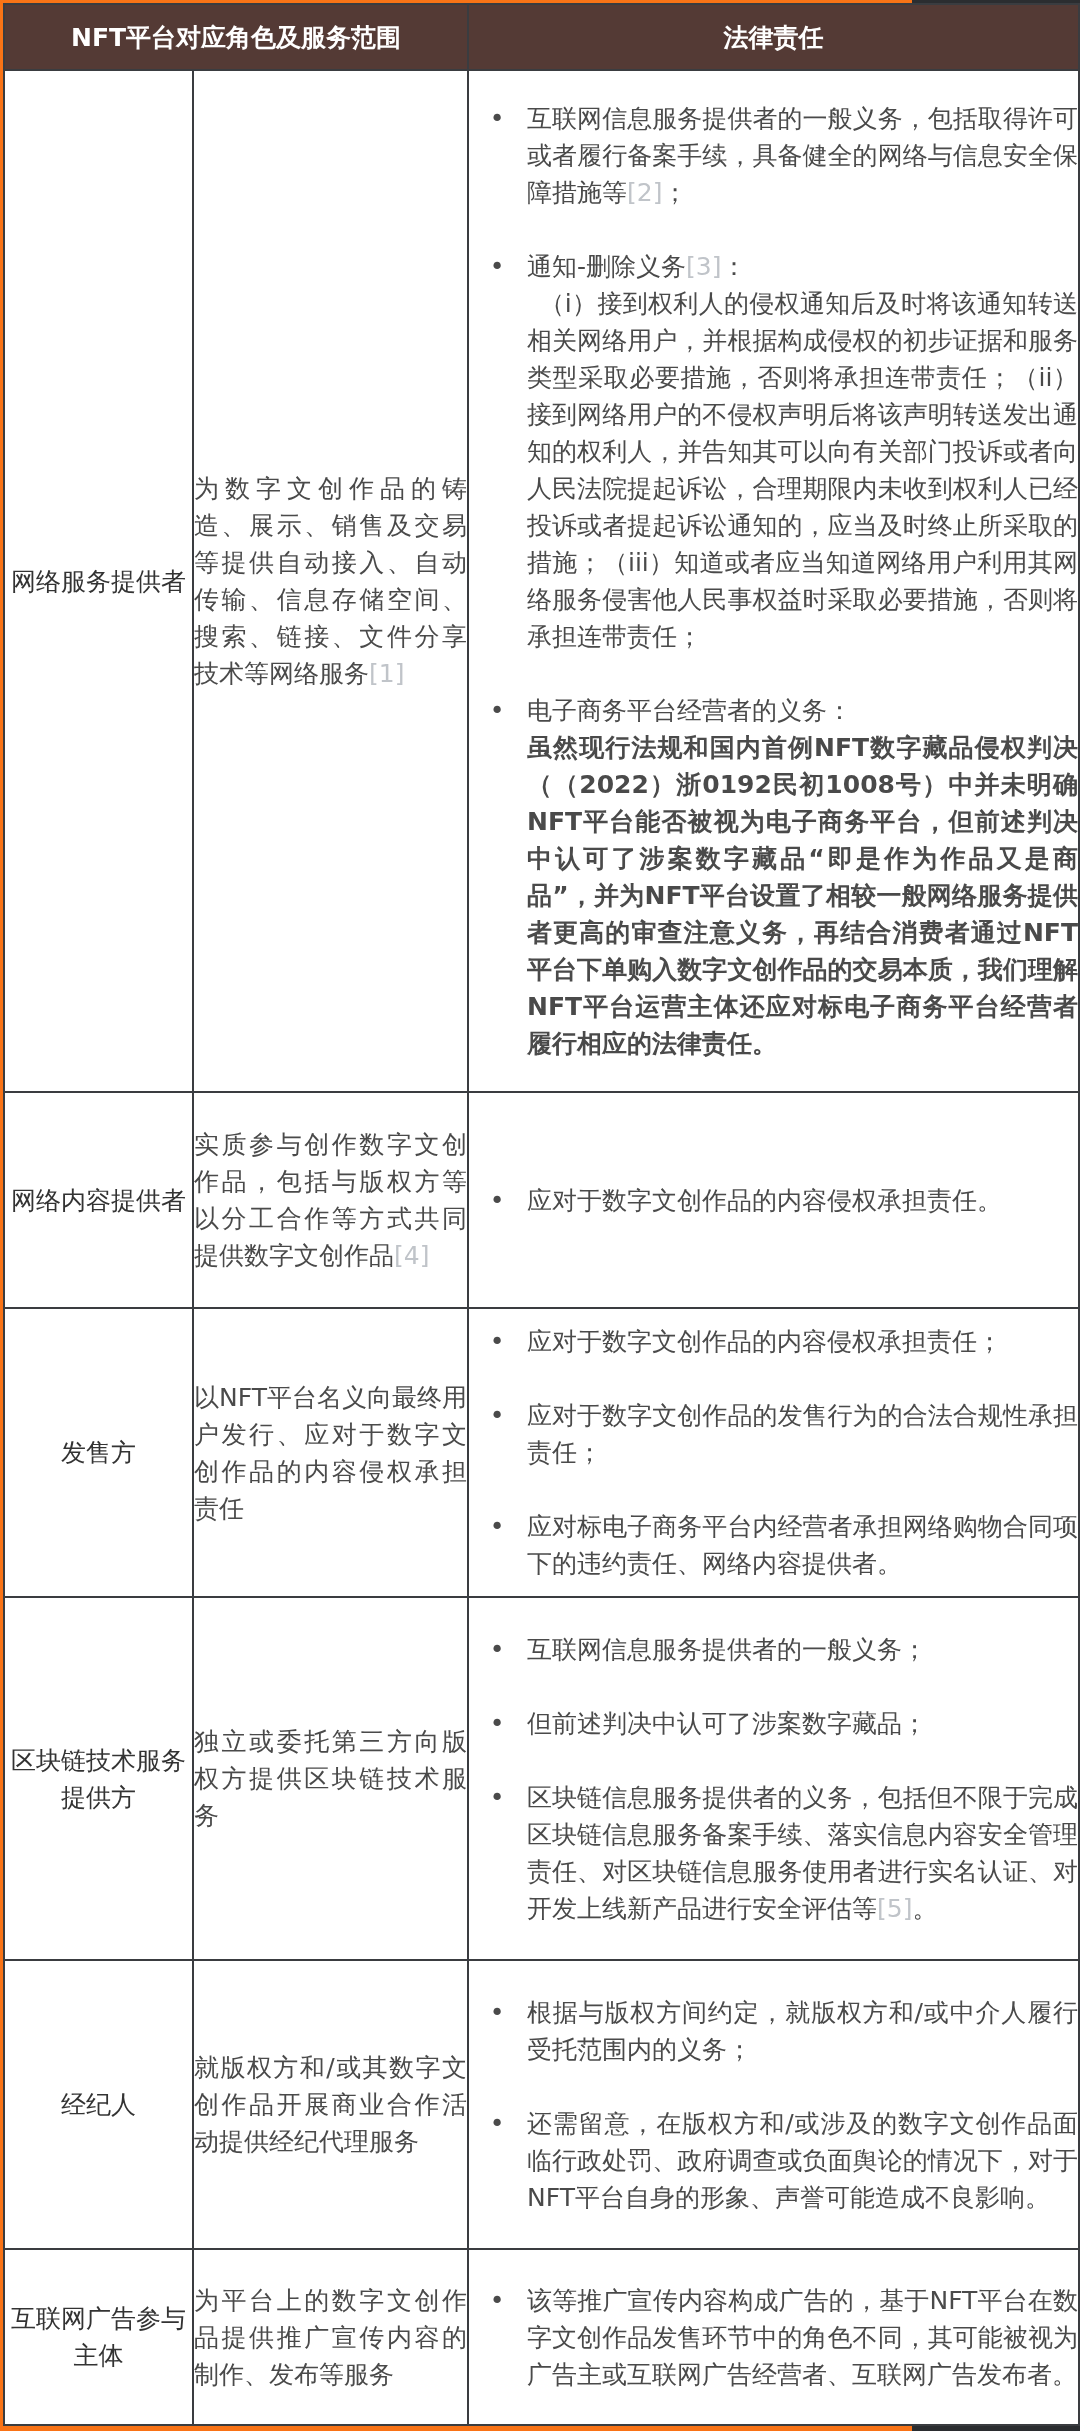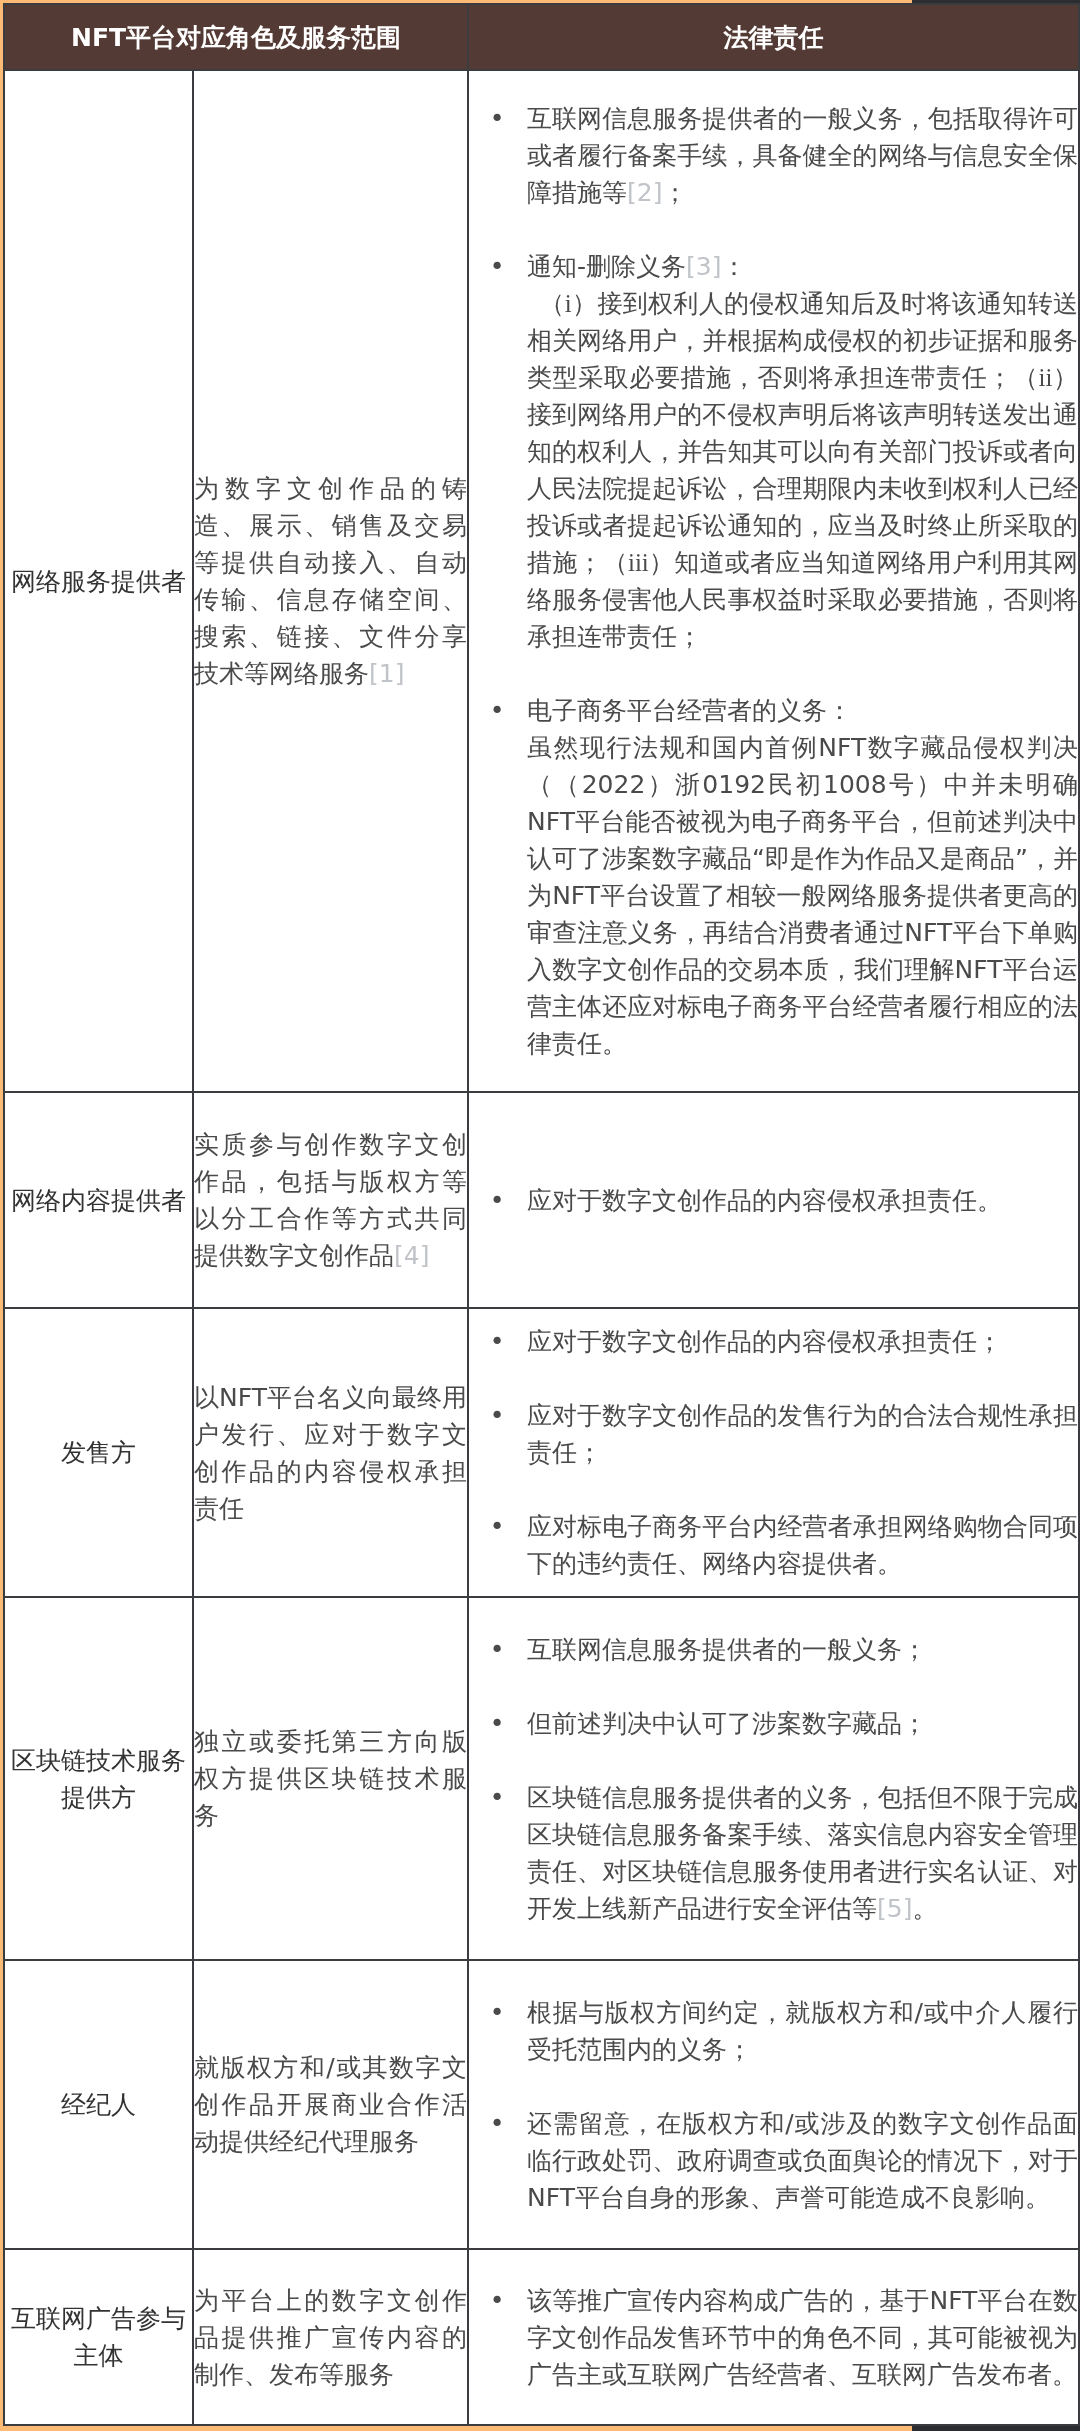--- a/index.html
+++ b/index.html
@@ -1,17 +1,17 @@
 <!DOCTYPE html>
 <html><head>
 <meta charset="utf-8">
 <style>
   html, body { margin: 0; padding: 0; background: #2b2d30; }
   body { width: 1080px; height: 2431px; overflow: hidden; font-family: "DejaVu Sans", "Liberation Sans", sans-serif; }
-  .frame { position: absolute; left: 0; top: 0; width: 912px; height: 2431px; background: #fdba74; }
+  .frame { position: absolute; left: 0; top: 0; width: 912px; height: 2431px; background: #f97316; }
   table.legal {
     position: absolute; left: 3px; top: 3px;
     width: 1075px;
     border-collapse: collapse;
     table-layout: fixed;
     background: #ffffff;
   }
   table.legal th, table.legal td {
     border: 2px solid #3a3c40;
     padding: 0;
@@ -54,22 +54,22 @@
     position: relative;
     padding-left: 58px;
     margin: 0 0 37px 0;
     text-align: justify;
   }
   ul.bullets li:last-child { margin-bottom: 0; }
   .bullet {
     position: absolute; left: 18px; top: 0;
     width: 20px; text-align: center; color: #4a4a4a;
   }
-  .sub { display: block; }
-  .sub-indent { display: block; text-indent: 0.5em; font-family: Liberation Serif, serif; }
+  .sub { display: block; font-weight: bold; }
+  .sub-indent { display: block; text-indent: 0.5em; }
   .ref { color: #c0c4c9; }
 </style>
 </head>
 <body>
 
 <div class="frame">
 <table class="legal">
   <colgroup>
         <col class="c1">
         <col class="c2">

